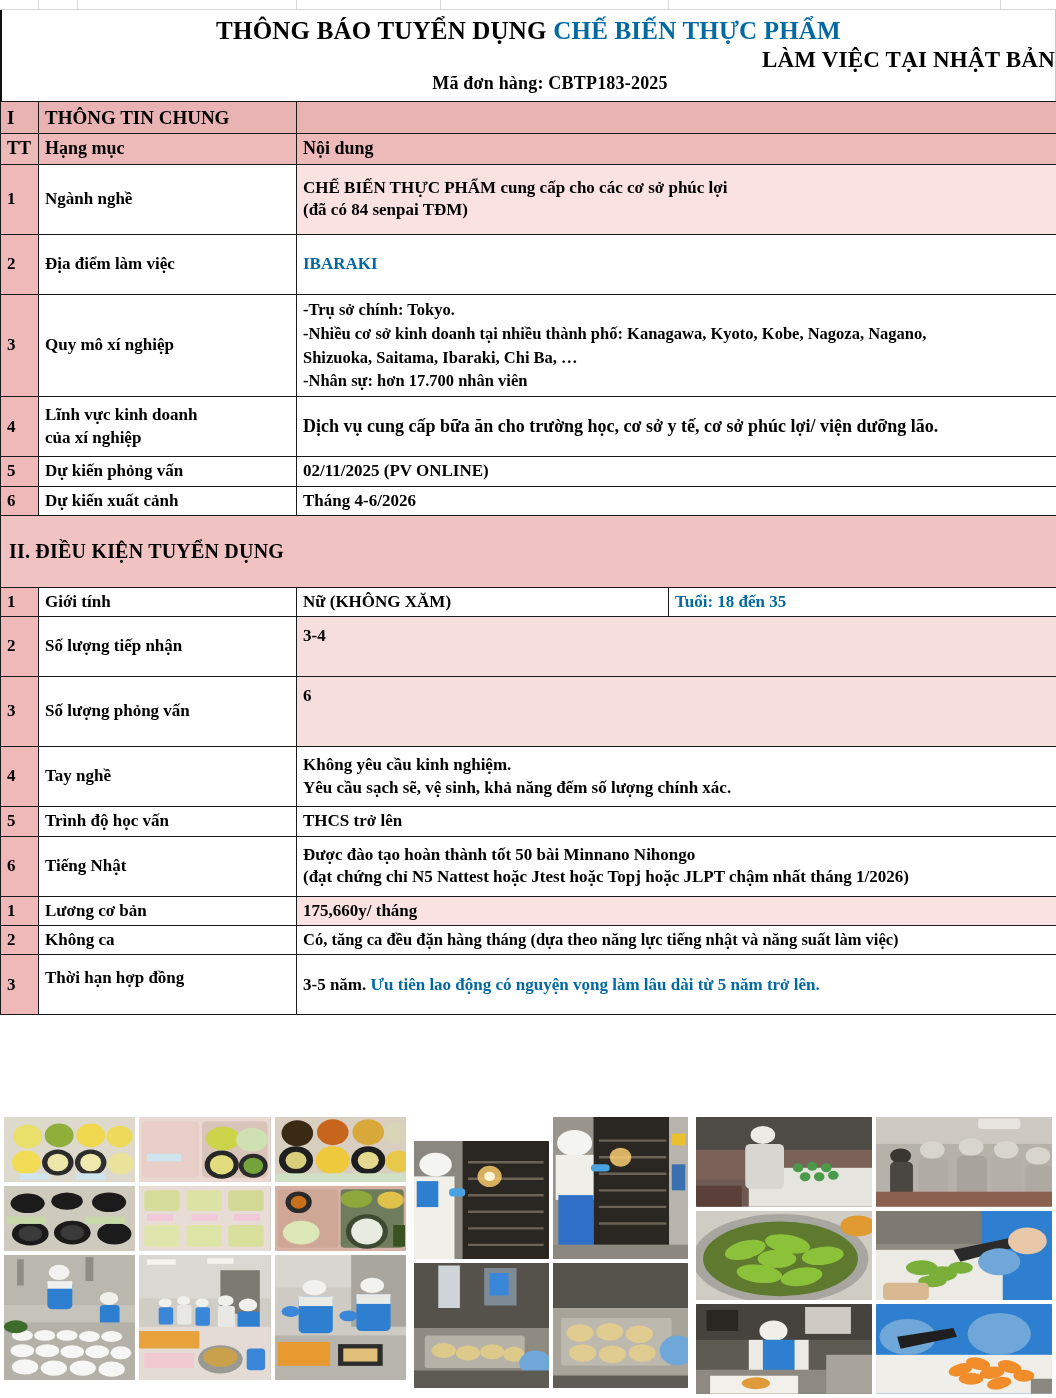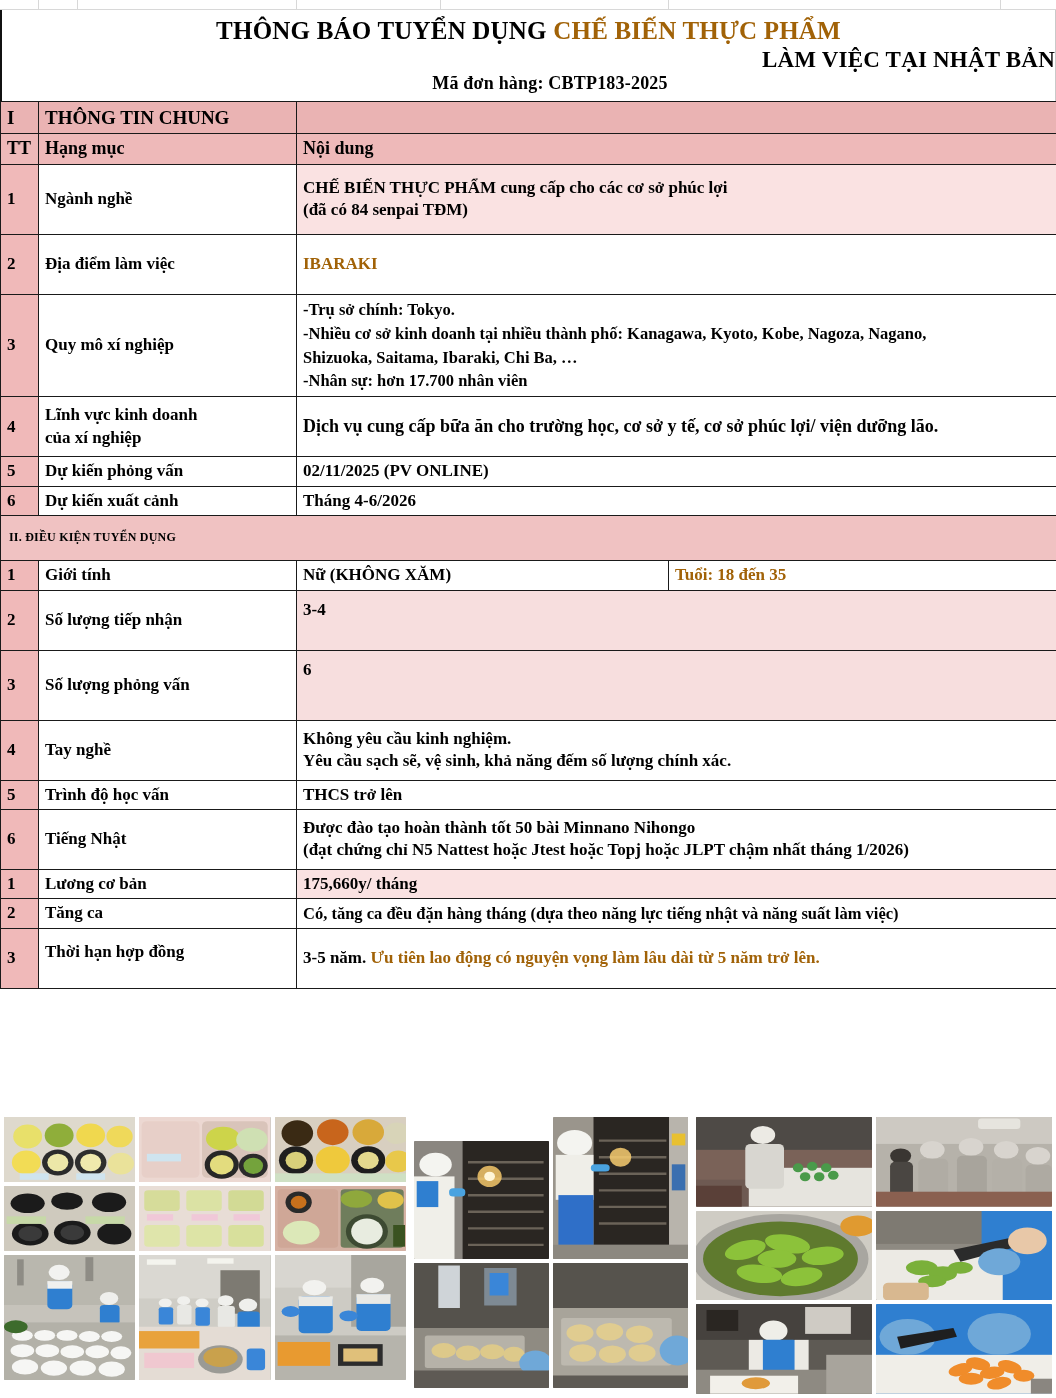--- a/index.html
+++ b/index.html
@@ -27,21 +27,21 @@
     background:#fff;
   }
   .title-line{
     font-weight:bold;
     letter-spacing:.2px;
     line-height:1.18;
   }
   .t1{font-size:25px;}
   .t2{font-size:23px;text-align:right;}
   .t3{font-size:18px;margin-left:43px;}
-  .red{color:#a16207;}
+  .red{color:#0369a1;}
 
   
   table.doc{
     border-collapse:collapse;
     width:1056px;
     table-layout:fixed;
   }
   table.doc td{
     border:1.6px solid #1a1a1a;
     padding:3px 6px;
@@ -68,22 +68,22 @@
   td.val-lg{font-size:21px;}
 
   td.tint-num{background:#f0b9b9;}
   td.tint{background:#fae2e2;}
   td.tint2{background:#f7dede;}
 
   tr.hdr td{background:#eab3b3;font-size:19px;}
   tr.sub td{background:#eeb9b9;font-size:18px;}
   tr.section td{
     background:#f0c2c2;
-    font-size:12px;
-    padding:14px 8px;
+    font-size:20px;
+    padding:22px 8px;
     letter-spacing:.2px;
   }
   .tall-60{height:60px;}
   .tall-70{height:70px;}
   .tall-100{height:100px;}
 
   
   .collage{
     position:absolute;
     left:0;top:1113px;
@@ -242,21 +242,21 @@
 
 
       <tr>
         <td class="num tint-num">1</td>
         <td class="lbl">Lương cơ bản</td>
         <td class="val tint" colspan="2">175,660y/ tháng</td>
       </tr>
 
       <tr>
         <td class="num tint-num">2</td>
-        <td class="lbl">Tăng ca</td>
+        <td class="lbl">Không ca</td>
         <td class="val" colspan="2" style="font-size:16.5px">Có, tăng ca đều đặn hàng tháng (dựa theo năng lực tiếng nhật và năng suất làm việc)</td>
       </tr>
 
       <tr class="tall-60">
         <td class="num tint-num">3</td>
         <td class="lbl" style="vertical-align:top;padding-top:12px">Thời hạn hợp đồng</td>
         <td class="val" colspan="2" style="font-size:17px"><span>3-5 năm. </span><span class="red">Ưu tiên lao động có nguyện vọng làm lâu dài từ 5 năm trở lên.</span></td>
       </tr>
 
     </tbody>

